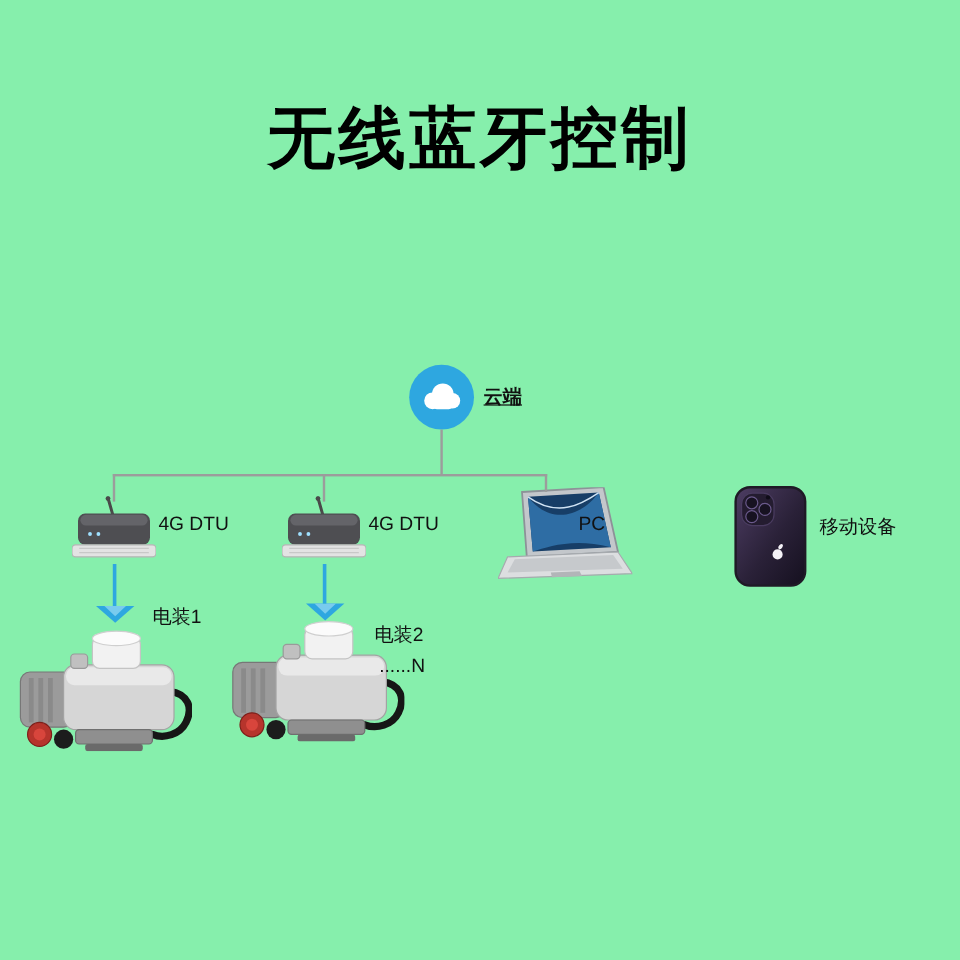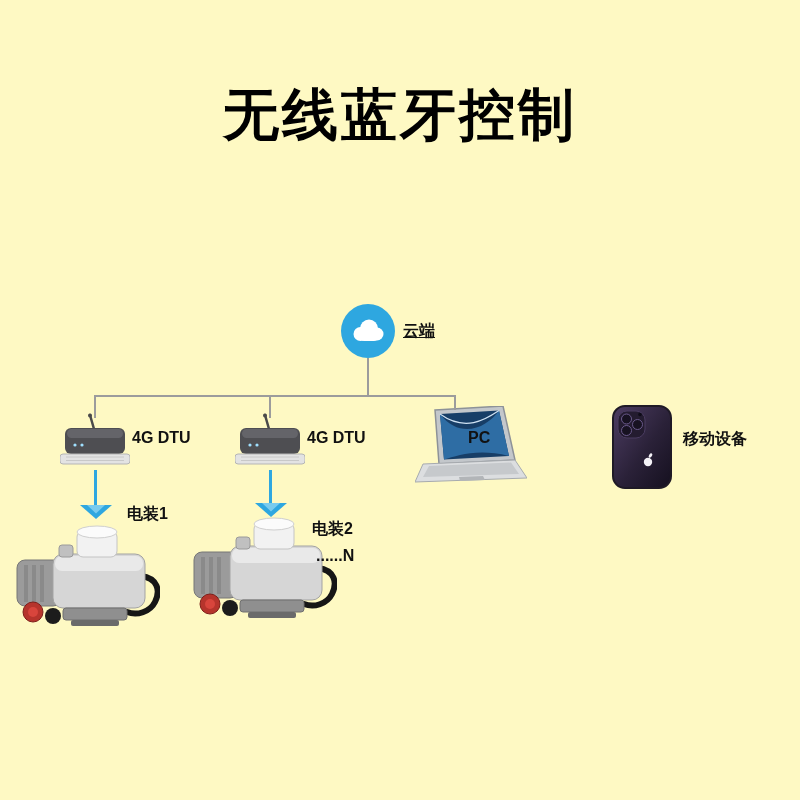--- a/index.html
+++ b/index.html
@@ -1,21 +1,21 @@
 <!DOCTYPE html>
 <html><head>
 <meta charset="utf-8">
 <style>
   * { margin:0; padding:0; box-sizing:border-box; }
   html,body { width:800px; height:800px; background:#ffffff; font-family:"Liberation Sans",sans-serif; }
-  .canvas { position:relative; width:800px; height:800px; background:#fef9c3; overflow:hidden; }
+  .canvas { position:relative; width:800px; height:800px; background:#86efac; overflow:hidden; }
   .title { position:absolute; top:78px; left:0; width:100%; text-align:center;
            font-size:56px; font-weight:800; color:#000; letter-spacing:3px; }
   .node  { position:absolute; }
-  .label { position:absolute; font-size:16px; font-weight:700; color:#111;
+  .label { position:absolute; font-size:16px; font-weight:400; color:#111;
            white-space:nowrap; z-index:5; }
   .label.regular { font-weight:600; }
   .line  { position:absolute; background:#9c9c9c; z-index:1; }
   .v { width:2px; }
   .h { height:2px; }
   .blue { background:#2EA7E0; width:3px; }
 </style>
 </head>
 <body>
 
@@ -89,21 +89,21 @@
     <svg width="112" height="86" viewBox="0 0 112 86">
       <polygon points="20,4 88,0 100,54 24,58" fill="#c3c7cb" stroke="#8d9298" stroke-width="1.5"></polygon>
       <polygon points="25,8 84,4.5 94,50 29,53.5" fill="#173e67"></polygon>
       <path d="M25,8 C45,34 72,22 84,4.5 L94,50 C62,42 42,50 29,53.5 Z" fill="#2e6da4"></path>
       <path d="M25,8 C50,26 70,14 84,4.5" stroke="#cfe2f3" stroke-width="1.2" fill="none"></path>
       <polygon points="8,58 100,54 112,72 0,76" fill="#dcdee0" stroke="#a6aaae"></polygon>
       <polygon points="14,60 96,56.5 104,68 8,71" fill="#c6c9cc"></polygon>
       <polygon points="44,71 68,70 70,74 45,75" fill="#b2b5b8"></polygon>
     </svg>
   </div>
-  <div class="label" style="left:468px; top:429px;">PC</div>
+  <div class="label" style="left:482px; top:429px;">PC</div>
 
   <div class="node" style="left:610px; top:404px;">
     <svg width="66" height="86" viewBox="0 0 66 86">
       <defs>
         <linearGradient id="pg" x1="0" y1="0" x2="1" y2="1">
           <stop offset="0" stop-color="#4d3d63"></stop>
           <stop offset="0.55" stop-color="#2a2138"></stop>
           <stop offset="1" stop-color="#15101f"></stop>
         </linearGradient>
       </defs>

